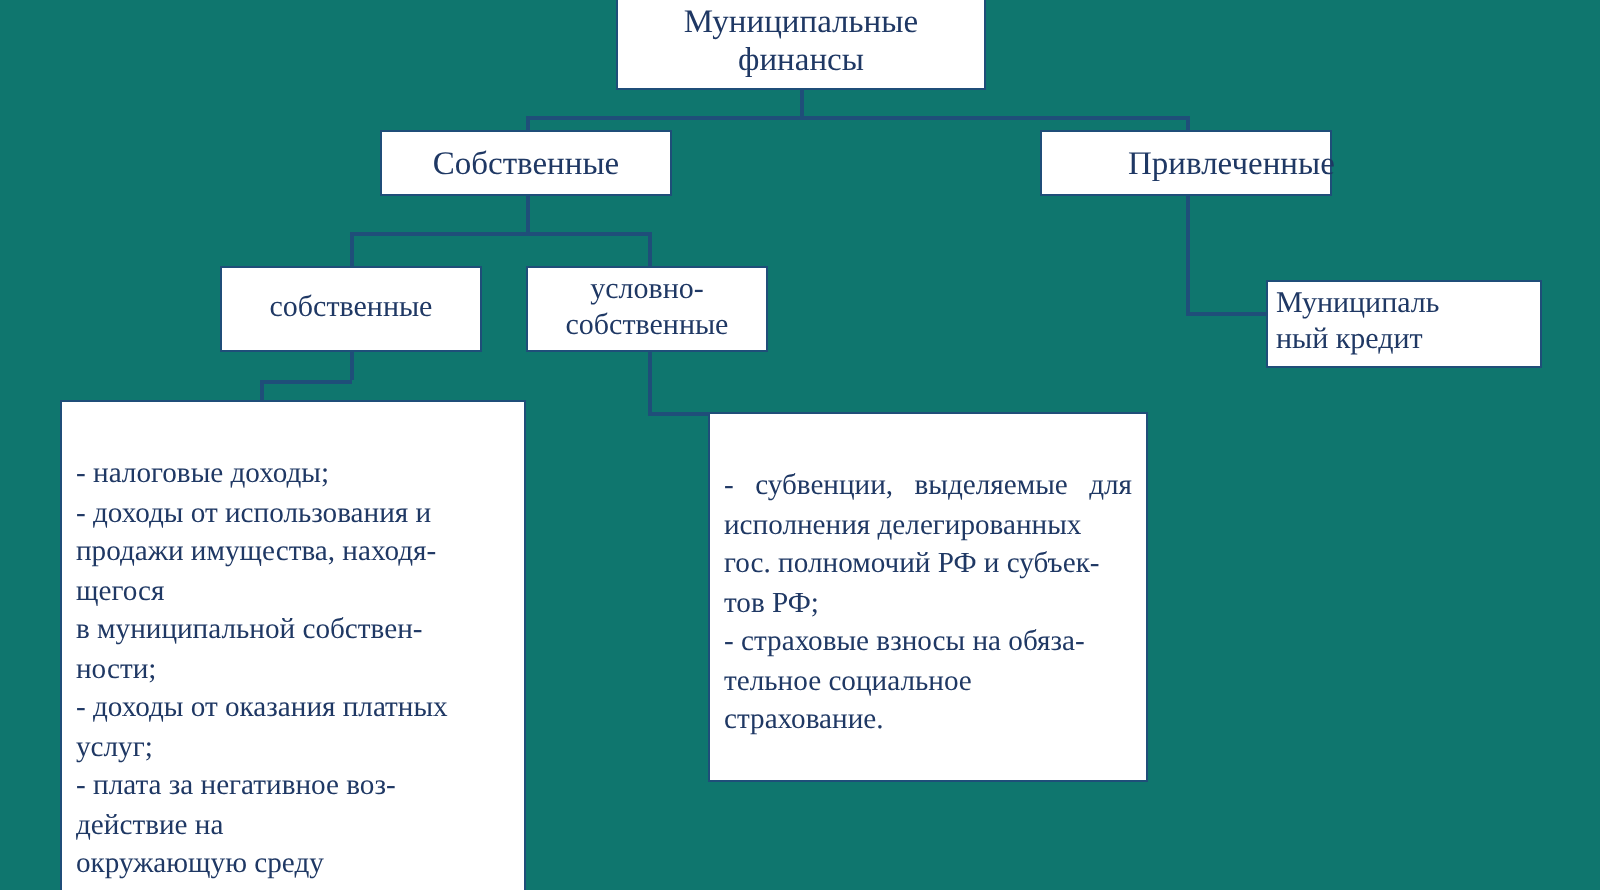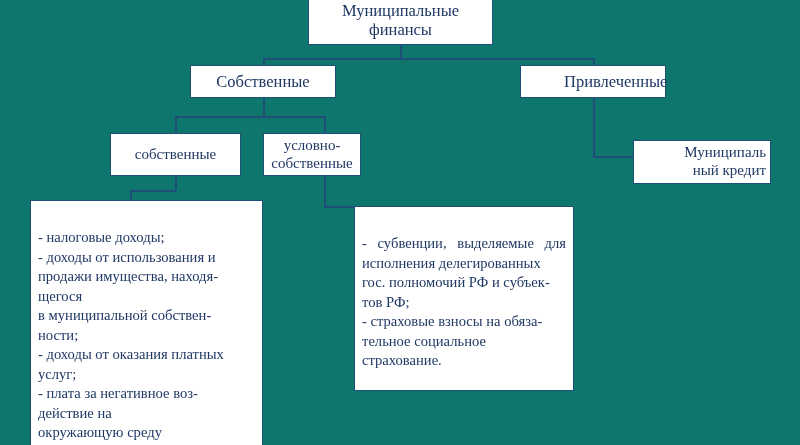--- a/index.html
+++ b/index.html
@@ -99,26 +99,26 @@
   </div>
 
   <div class="box b-mid" style="left:520px; top:65px; width:146px; height:33px;padding-left:43px;">
     <span class="lbl">Привлеченные</span>
   </div>
 
   <div class="box b-sub" style="left:110px; top:133px; width:131px; height:43px;">
     <span class="lbl">собственные</span>
   </div>
 
-  <div class="box b-sub" style="left:263px; top:133px; width:98px; height:43px;">
+  <div class="box b-sub" style="left:263px; top:133px; width:121px; height:43px;">
     <span class="lbl">условно-
 собственные</span>
   </div>
 
-  <div class="box b-small" style="left:633px; top:140px; width:138px; height:44px; justify-content:flex-start; text-align:right;">
+  <div class="box b-small" style="left:633px; top:140px; width:138px; height:44px; justify-content:flex-start; text-align:left;">
     <span class="lbl">Муниципаль
 ный кредит</span>
   </div>
 
   <div class="listbox" style="left:30px; top:200px; width:233px; height:250px;">
     <span> - налоговые доходы;
 - доходы от использования и продажи имущества, находя-
 щегося
 в муниципальной собствен-
 ности;

